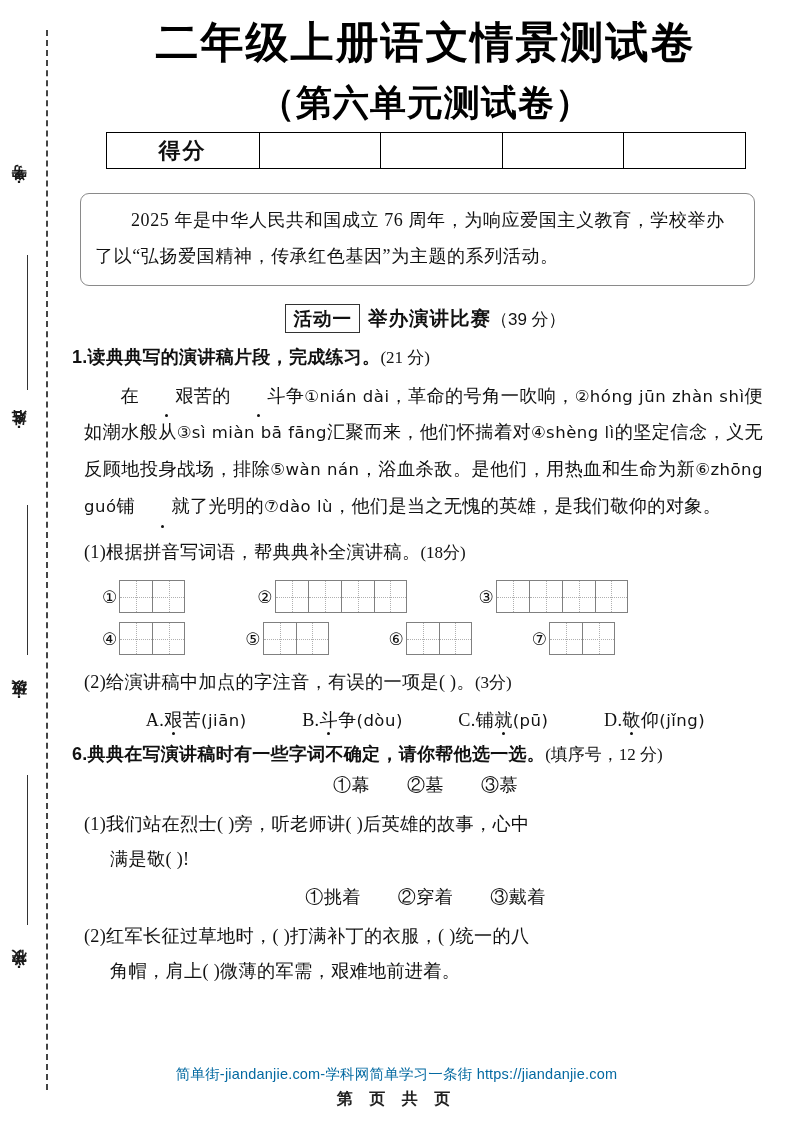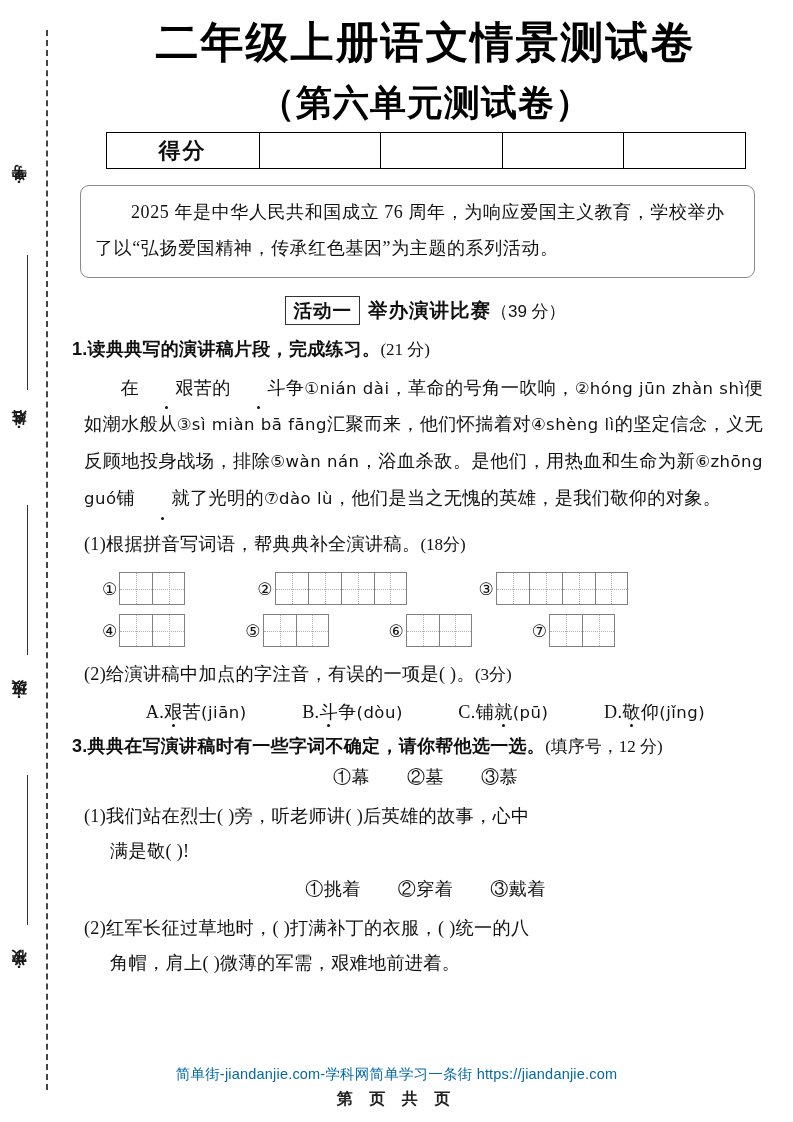--- a/index.html
+++ b/index.html
@@ -100,21 +100,21 @@
     font-family: "Liberation Sans", "DejaVu Sans", sans-serif;
     font-size: 22px;
     font-weight: bold;
     letter-spacing: 2px;
   }
   table#score-table td.hdr-cell { width: 150px; }
   table#score-table td.blank-cell { font-weight: normal; }
 
   
   #intro-box {
-    margin: 16px 38px 0 22px;
+    margin: 24px 38px 0 22px;
     border: 1.3px solid #8a8a8a;
     border-radius: 9px;
     padding: 9px 14px 11px 14px;
     font-size: 18px;
     line-height: 1.95;
     text-indent: 2em;
     letter-spacing: 0.6px;
     color: #111;
   }
 
@@ -381,21 +381,21 @@
   </div>
 
   <div class="choice-row" style="padding:0 34px;">
     <span><span>A.</span><span class="dotted">艰</span><span>苦</span><span class="pinyin">(jiān)</span></span>
     <span><span>B.</span><span class="dotted">斗</span><span>争</span><span class="pinyin">(dòu)</span></span>
     <span><span>C.</span><span>铺</span><span class="dotted">就</span><span class="pinyin">(pū)</span></span>
     <span><span>D.</span><span class="dotted">敬</span><span>仰</span><span class="pinyin">(jǐng)</span></span>
   </div>
 
   <div class="q-main" style="margin-top:10px;">
-    <span>3.典典在写演讲稿时有一些字词不确定，请你帮他选一选。</span><span class="pts">(填序号，12 分)</span>
+    <span>6.典典在写演讲稿时有一些字词不确定，请你帮他选一选。</span><span class="pts">(填序号，12 分)</span>
   </div>
 
   <div class="opt-row">
     <span class="opt">①幕</span>
     <span class="opt">②墓</span>
     <span class="opt">③慕</span>
   </div>
 
   <div class="sub-q">(1)我们站在烈士(            )旁，听老师讲(            )后英雄的故事，心中</div>
   <div class="sub-q" style="margin-left:52px; margin-top:0;">满是敬(            )!</div>

